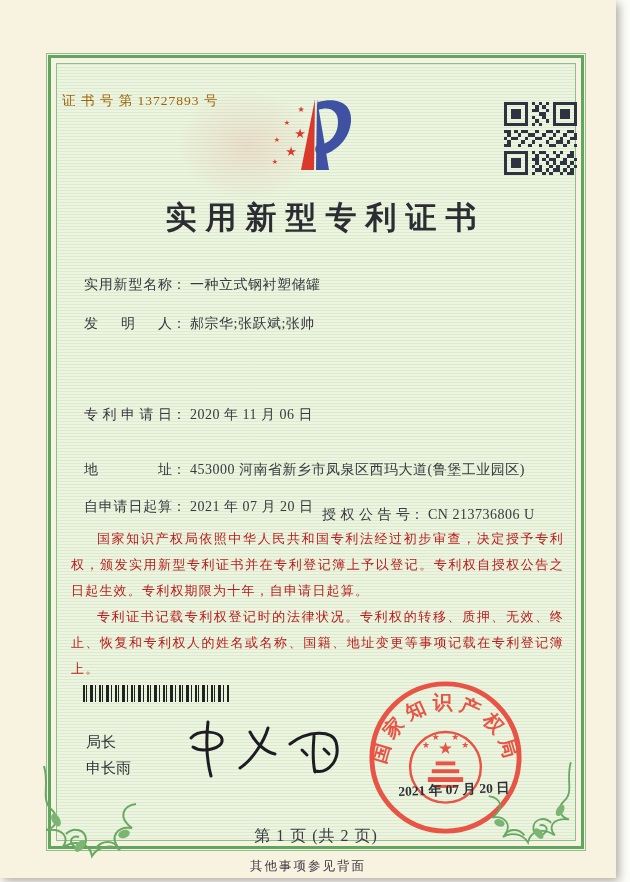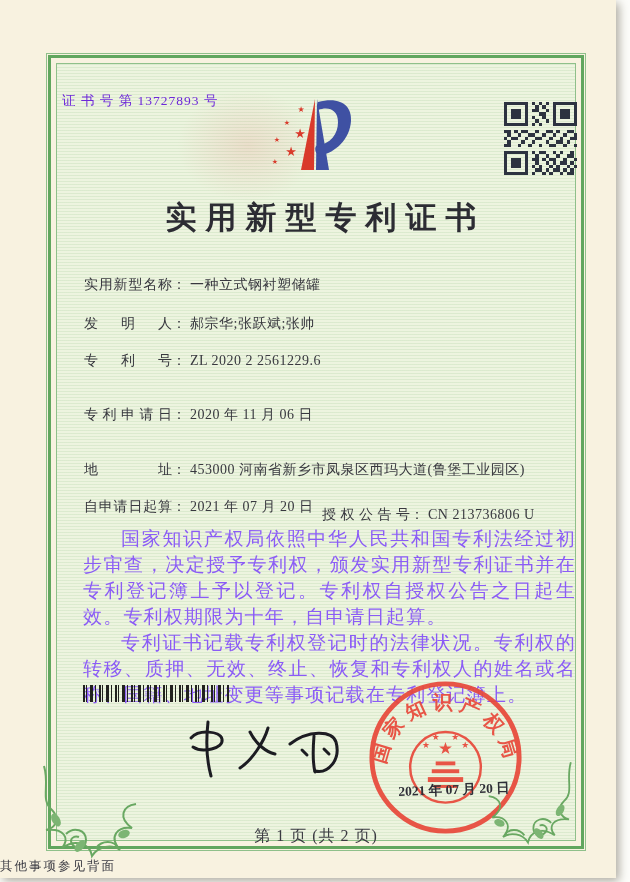--- a/index.html
+++ b/index.html
@@ -11,48 +11,48 @@
   .frame-outer{position:absolute;left:46px;top:53px;width:540px;height:798px;
                border:1px solid #8fc08a;box-sizing:border-box;padding:1px;}
   .frame-mid{width:100%;height:100%;border:3px solid #61a65e;box-sizing:border-box;padding:5px;}
   .frame-inner{width:100%;height:100%;border:1px solid #8fc08a;box-sizing:border-box;
                background:#edf4df;
                background-image:repeating-linear-gradient(180deg,
                  rgba(150,195,140,0.20) 0px, rgba(150,195,140,0.20) 1px,
                  rgba(255,255,255,0) 1px, rgba(255,255,255,0) 3px);}
   .ghost-seal{position:absolute;left:150px;top:68px;width:195px;height:155px;
               background:radial-gradient(closest-side, rgba(224,110,100,0.16), rgba(224,110,100,0) 72%);}
-  .cert-no{position:absolute;left:62px;top:92px;font-size:13.5px;letter-spacing:1px;color:#6d28d9;}
+  .cert-no{position:absolute;left:62px;top:92px;font-size:13.5px;letter-spacing:1px;color:#a16207;}
   .logo{position:absolute;left:268px;top:96px;width:112px;height:80px;}
   .qr{position:absolute;left:504px;top:102px;width:73px;height:73px;}
   .title{position:absolute;left:46px;top:197px;width:540px;text-align:center;
          font-size:31px;font-weight:700;letter-spacing:9px;padding-left:19px;
          box-sizing:border-box;color:#2c2c33;}
   .field-row{position:absolute;left:84px;height:20px;font-size:14px;white-space:nowrap;color:#38383f;}
   .flabel{display:inline-block;width:88px;text-align:justify;text-align-last:justify;vertical-align:top;}
   .fcolon{display:inline-block;margin:0 4px 0 0;}
   .fvalue{letter-spacing:0.5px;}
   .grant-pair2{position:absolute;left:238px;top:0;white-space:nowrap;margin-top:8px;}
-  .body-text{position:absolute;left:83px;top:526px;width:493px;font-size:19px;
-             line-height:26px;text-align:justify;letter-spacing:1.2px;color:#8b5cf6;}
+  .body-text{position:absolute;left:71px;top:526px;width:493px;font-size:13px;
+             line-height:26px;text-align:justify;letter-spacing:1.2px;color:#b91c1c;}
   .body-text p{margin:0;text-indent:2em;}
   .barcode{position:absolute;left:83px;top:685px;width:146px;height:17px;
            background:repeating-linear-gradient(90deg,
              #22221f 0 2px, rgba(0,0,0,0) 2px 3px,
              #22221f 3px 4px, rgba(0,0,0,0) 4px 7px,
              #22221f 7px 10px, rgba(0,0,0,0) 10px 12px,
              #22221f 12px 13px, rgba(0,0,0,0) 13px 16px);}
   .signer{position:absolute;left:86px;top:729px;font-size:15px;line-height:26px;color:#2f2f36;}
   .signature{position:absolute;left:178px;top:716px;width:178px;height:66px;}
   .seal{position:absolute;left:367px;top:679px;width:157px;height:157px;opacity:0.92;}
   .seal-date{position:absolute;left:388px;top:781px;width:132px;text-align:center;
              font-size:13.5px;font-weight:600;color:#2e2e37;transform:rotate(-2deg);}
   .page-no{position:absolute;left:46px;top:826px;width:540px;text-align:center;
            font-size:16px;letter-spacing:1px;color:#3a3a42;}
-  .back-note{position:absolute;left:0;top:858px;width:616px;
+  .back-note{position:absolute;left:0;top:858px;width:616px;text-align:center;
              font-size:12.5px;letter-spacing:2px;color:#3a3a42;}
   .ornament{position:absolute;pointer-events:none;}
   .orn-bl{left:36px;top:764px;width:112px;height:100px;}
   .orn-br{left:478px;top:752px;width:100px;height:106px;transform:scaleX(-1);}
 </style>
 </head>
 <body>
 
 <div class="page">
   <div class="paper">
@@ -91,43 +91,44 @@
     </svg>
 
     <div class="title">实用新型专利证书</div>
 
     <div class="field-row" style="top:276px">
       <span class="flabel">实用新型名称</span><span class="fcolon">：</span><span class="fvalue">一种立式钢衬塑储罐</span>
     </div>
     <div class="field-row" style="top:315px">
       <span class="flabel">发明人</span><span class="fcolon">：</span><span class="fvalue">郝宗华;张跃斌;张帅</span>
     </div>
-    <div class="field-row" style="top:352px">
-      <span class="flabel">专利号</span><span class="fcolon">：</span><span class="fvalue">ZL 2020 2 2561229.6</span>
-    </div>
     <div class="field-row" style="top:406px">
       <span class="flabel">专利申请日</span><span class="fcolon">：</span><span class="fvalue">2020 年 11 月 06 日</span>
     </div>
     <div class="field-row" style="top:461px">
       <span class="flabel">地址</span><span class="fcolon">：</span><span class="fvalue">453000 河南省新乡市凤泉区西玛大道(鲁堡工业园区)</span>
     </div>
     <div class="field-row" style="top:498px">
       <span class="flabel">自申请日起算</span><span class="fcolon">：</span><span class="fvalue">2021 年 07 月 20 日</span>
       <span class="grant-pair2">
         <span class="flabel">授权公告号</span><span class="fcolon">：</span><span class="fvalue">CN 213736806 U</span>
       </span>
     </div>
 
     <div class="body-text">
       <p>国家知识产权局依照中华人民共和国专利法经过初步审查，决定授予专利权，颁发实用新型专利证书并在专利登记簿上予以登记。专利权自授权公告之日起生效。专利权期限为十年，自申请日起算。</p>
       <p>专利证书记载专利权登记时的法律状况。专利权的转移、质押、无效、终止、恢复和专利权人的姓名或名称、国籍、地址变更等事项记载在专利登记簿上。</p>
     </div>
 
     <div class="barcode"></div>
 
+    <div class="signer">
+      <div>局长</div>
+      <div>申长雨</div>
+    </div>
 
     <svg class="signature" viewBox="0 0 178 66">
       <g fill="none" stroke="#1c1c22" stroke-width="3" stroke-linecap="round">
         <path d="M30,6 C28,24 28,42 33,60"></path>
         <path d="M13,22 C21,13 42,15 44,23 C46,33 24,37 15,31"></path>
         <path d="M72,16 C78,28 88,36 97,38"></path>
         <path d="M90,12 C86,26 74,44 62,52"></path>
         <path d="M112,28 C130,14 154,14 158,26 C163,44 150,58 137,55"></path>
         <path d="M136,20 C135,32 134,44 137,56"></path>
         <path d="M124,34 L129,39"></path>

